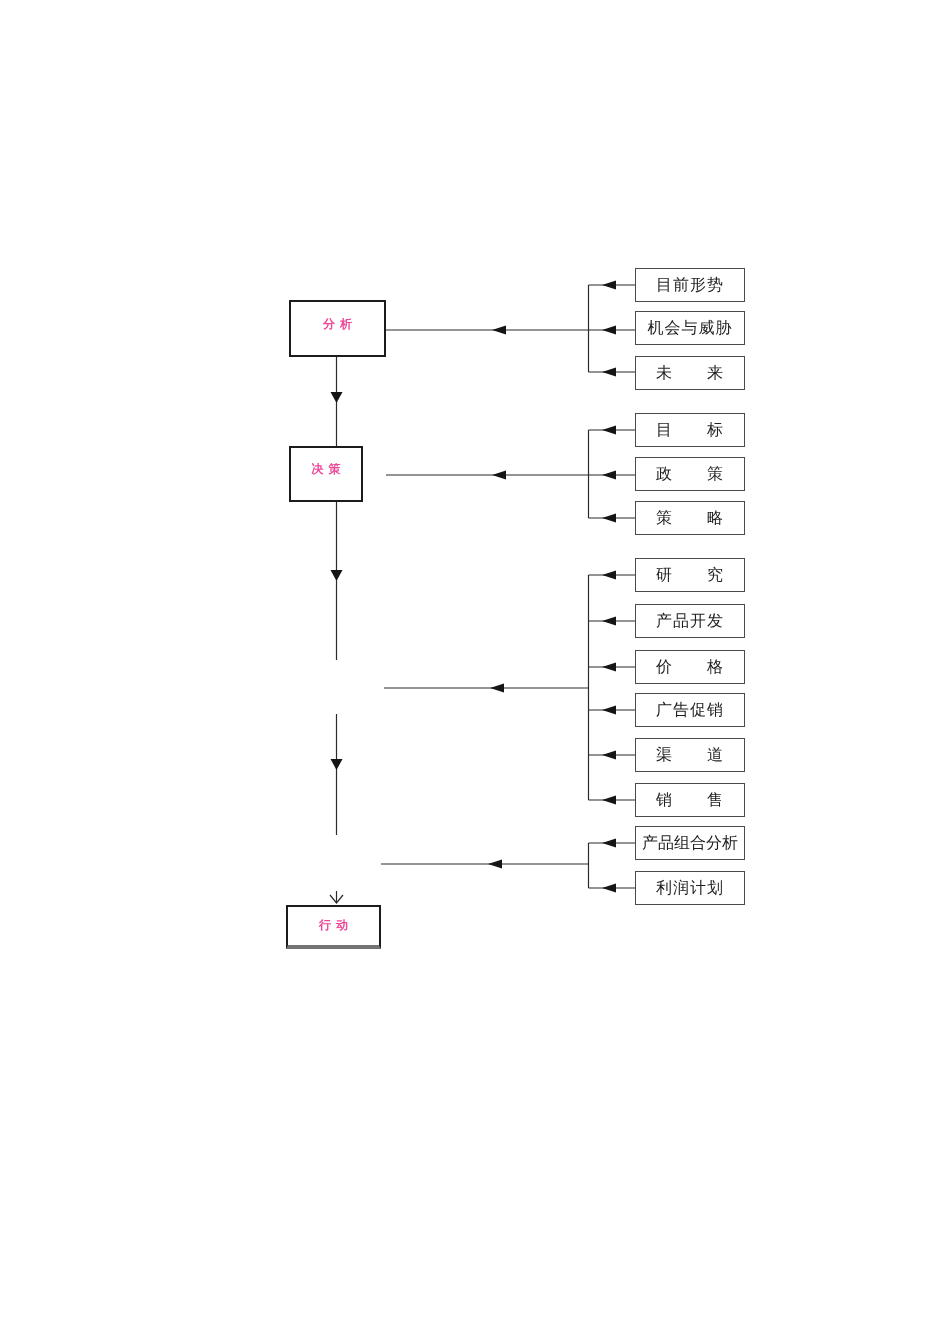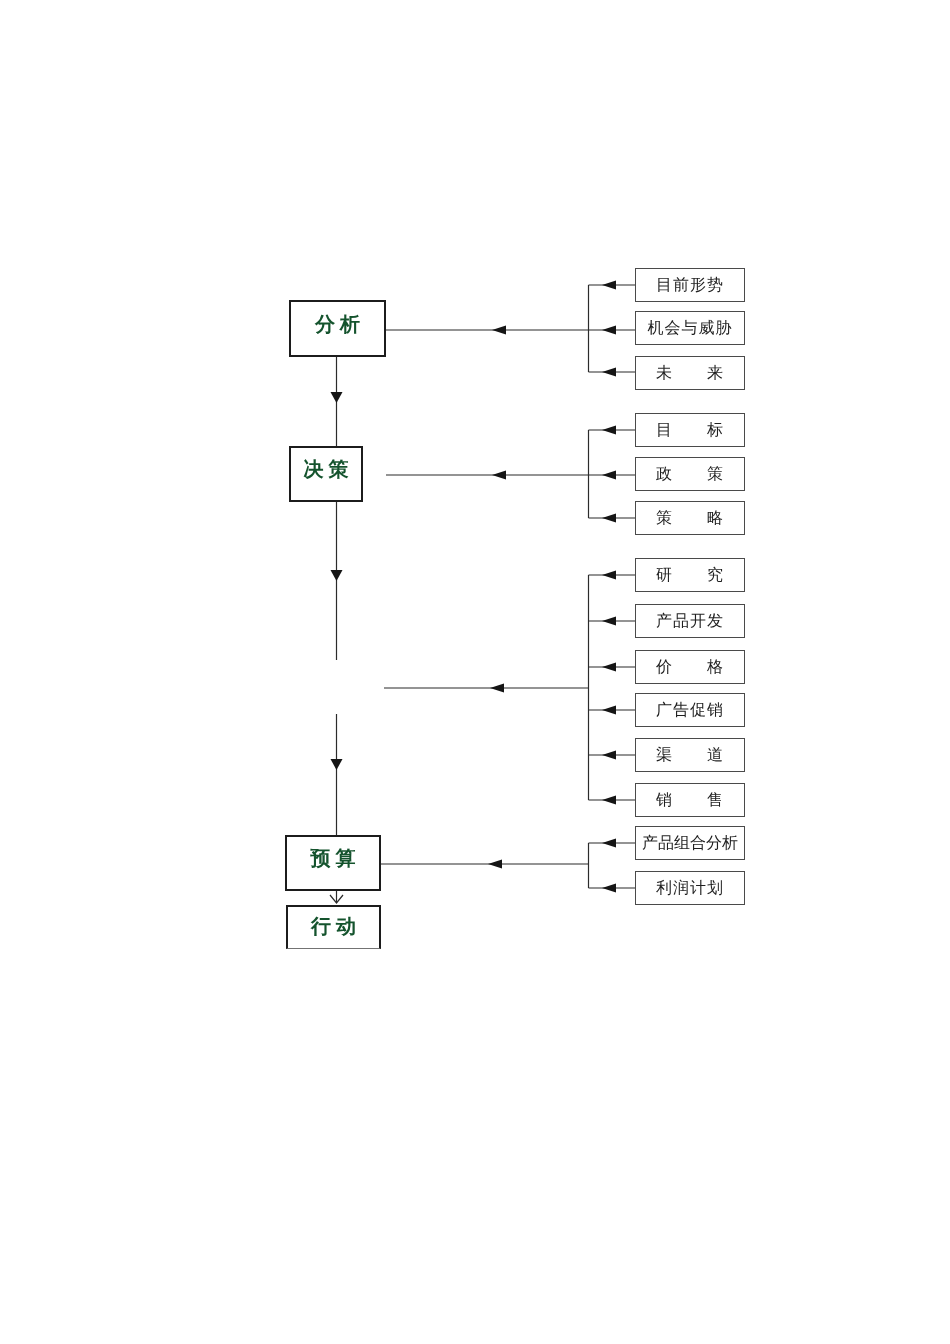--- a/index.html
+++ b/index.html
@@ -1,23 +1,23 @@
 <!DOCTYPE html>
 <html><head>
 <meta charset="utf-8">
 <style>
   html,body{margin:0;padding:0;background:#ffffff;}
   body{font-family:"Liberation Serif","DejaVu Serif",serif;color:#1a1a1a;}
   .sheet{position:relative;width:950px;height:1344px;background:#ffffff;overflow:hidden;}
   .page-title{position:absolute;left:146px;top:164px;font-size:21px;font-weight:normal;
     letter-spacing:1px;white-space:pre;margin:0;color:#1f1f1f;}
   .stage-box{position:absolute;box-sizing:border-box;border:2px solid #1c1c1c;background:#ffffff;
-    display:flex;align-items:center;justify-content:center;font-size:20px;font-weight:bold;
-    letter-spacing:5px;text-indent:5px;color:#14532d;padding-bottom:9px;}
-  .stage-box.clipped{border-bottom:1px solid #737373;padding-bottom:2px;}
+    display:flex;align-items:center;justify-content:center;font-size:12px;font-weight:bold;
+    letter-spacing:5px;text-indent:5px;color:#ec4899;padding-bottom:9px;}
+  .stage-box.clipped{border-bottom:4px solid #737373;padding-bottom:2px;}
   .factor-box{position:absolute;box-sizing:border-box;border:1px solid #4a4a4a;background:#ffffff;
     display:flex;align-items:center;justify-content:center;font-size:16px;letter-spacing:1px;
     color:#1f1f1f;white-space:pre;left:635px;width:110px;height:34px;}
   svg.wires{position:absolute;left:0;top:0;pointer-events:none;}
   .wire{stroke:#2b2b2b;stroke-width:1.2;fill:none;}
   .head{fill:#151515;stroke:none;}
 </style>
 </head>
 <body>
 
@@ -83,21 +83,20 @@
       <line class="wire" x1="588.5" y1="843" x2="588.5" y2="888"></line>
       <line class="wire" x1="588.5" y1="843" x2="635" y2="843"></line>
       <line class="wire" x1="588.5" y1="888" x2="635" y2="888"></line>
       <polygon class="head" points="602,843 616,838.5 616,847.5"></polygon>
       <polygon class="head" points="602,888 616,883.5 616,892.5"></polygon>
     </g>
   </svg>
 
   <div class="stage-box" style="left:289px;top:300px;width:97px;height:57px;">分析</div>
   <div class="stage-box" style="left:289px;top:446px;width:74px;height:56px;">决策</div>
-  <div class="stage-box" style="left:285px;top:835px;width:96px;height:56px;">预算</div>
   <div class="stage-box clipped" style="left:286px;top:905px;width:95px;height:44px;">行动</div>
 
   <div class="factor-box" style="top:268px;">目前形势</div>
   <div class="factor-box" style="top:311px;">机会与威胁</div>
   <div class="factor-box" style="top:356px;">未　　来</div>
 
   <div class="factor-box" style="top:413px;">目　　标</div>
   <div class="factor-box" style="top:457px;">政　　策</div>
   <div class="factor-box" style="top:501px;">策　　略</div>
 

